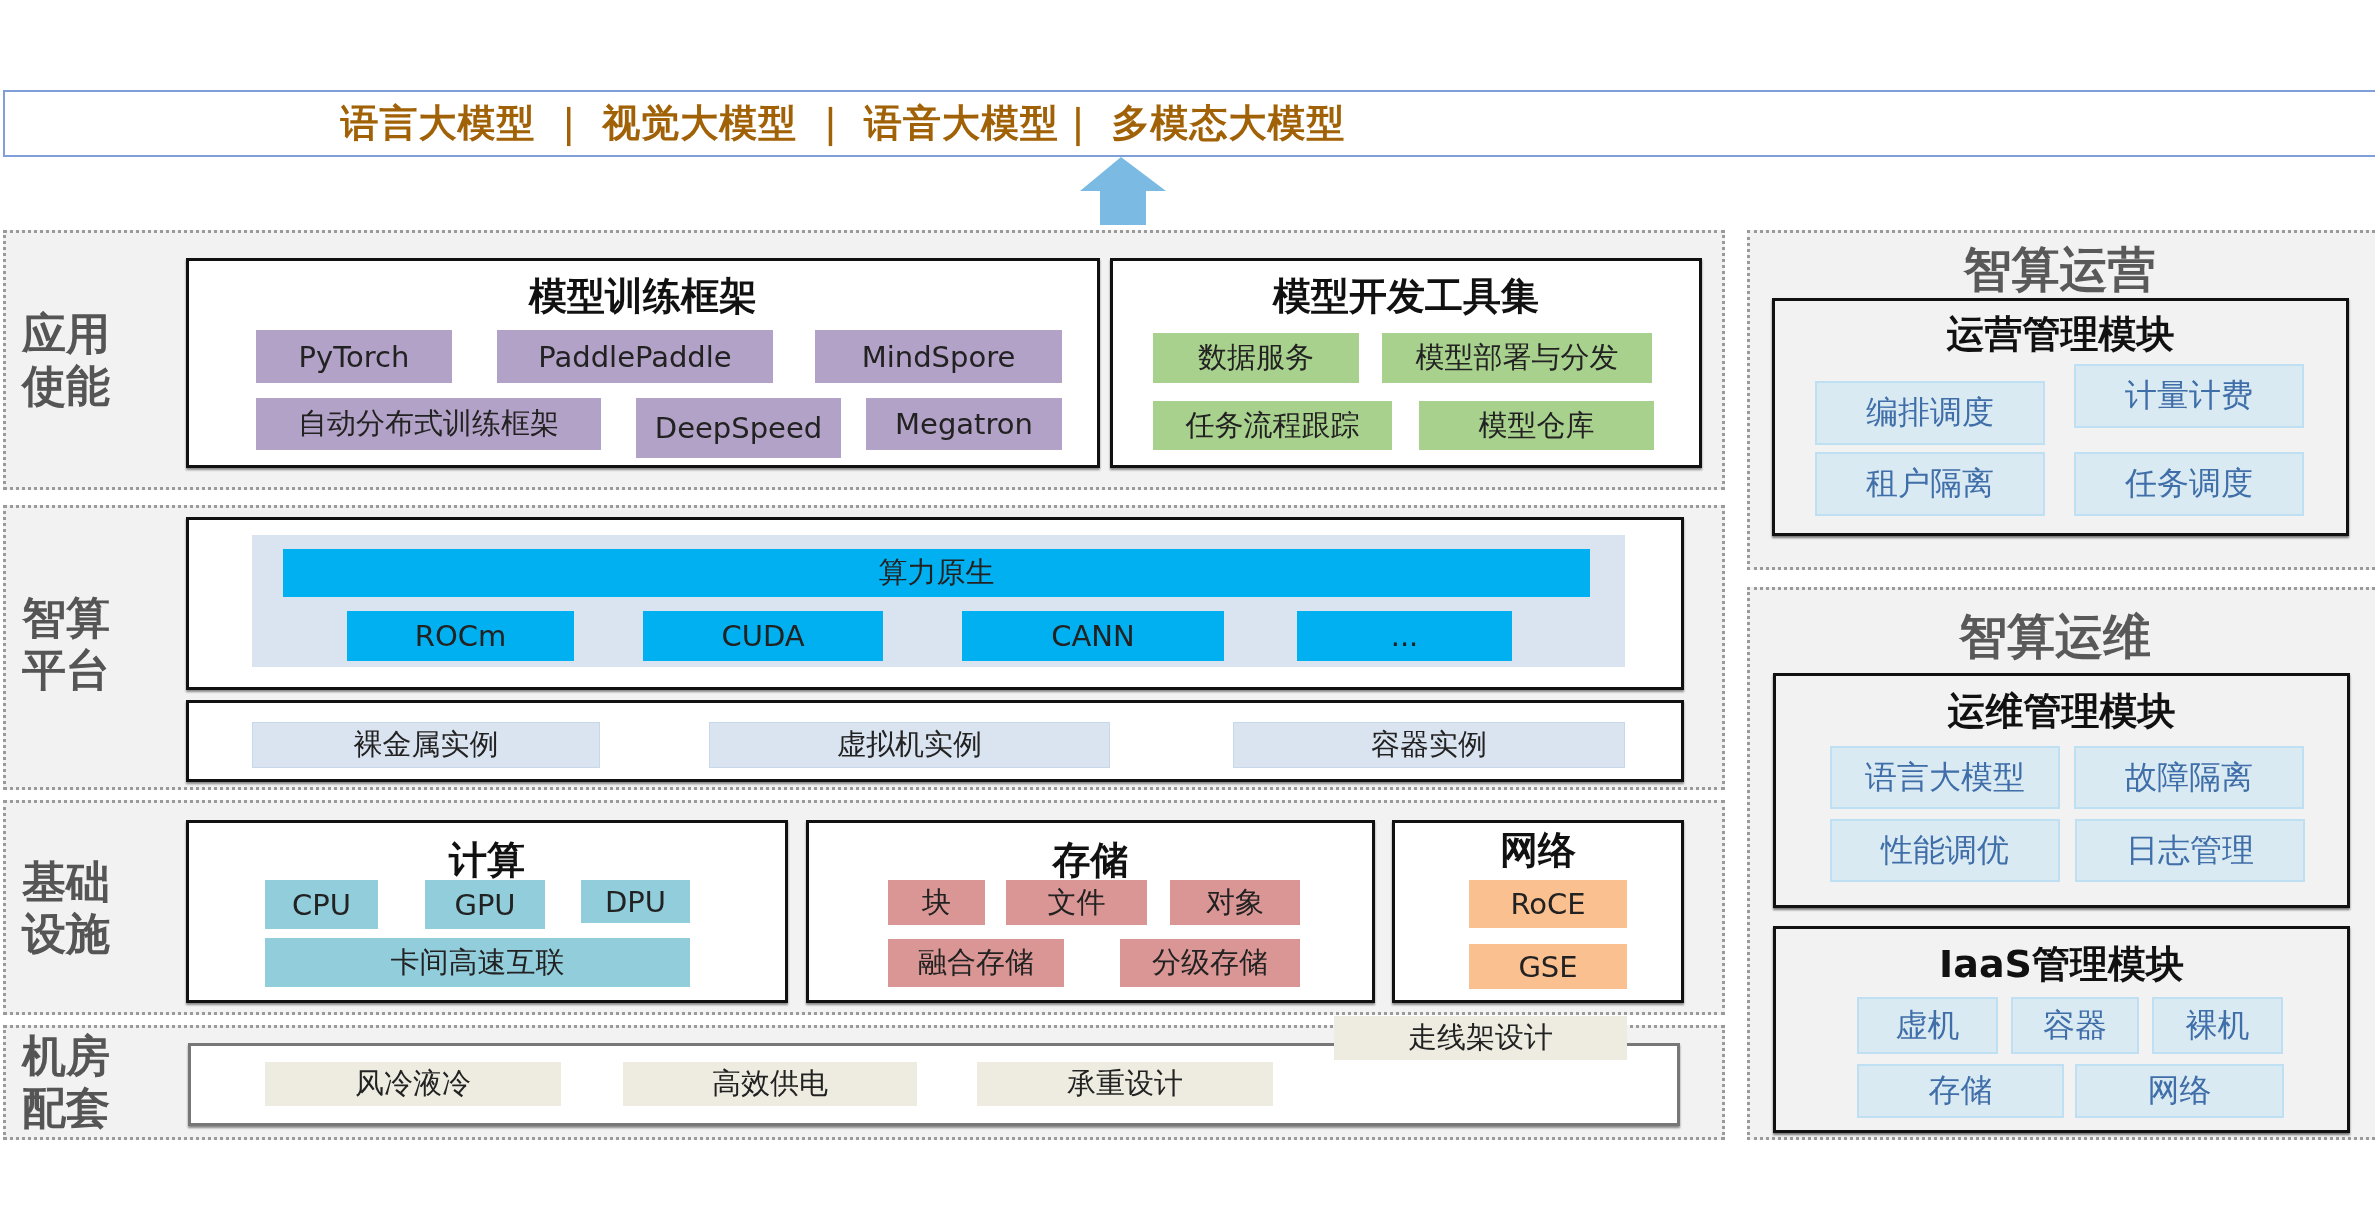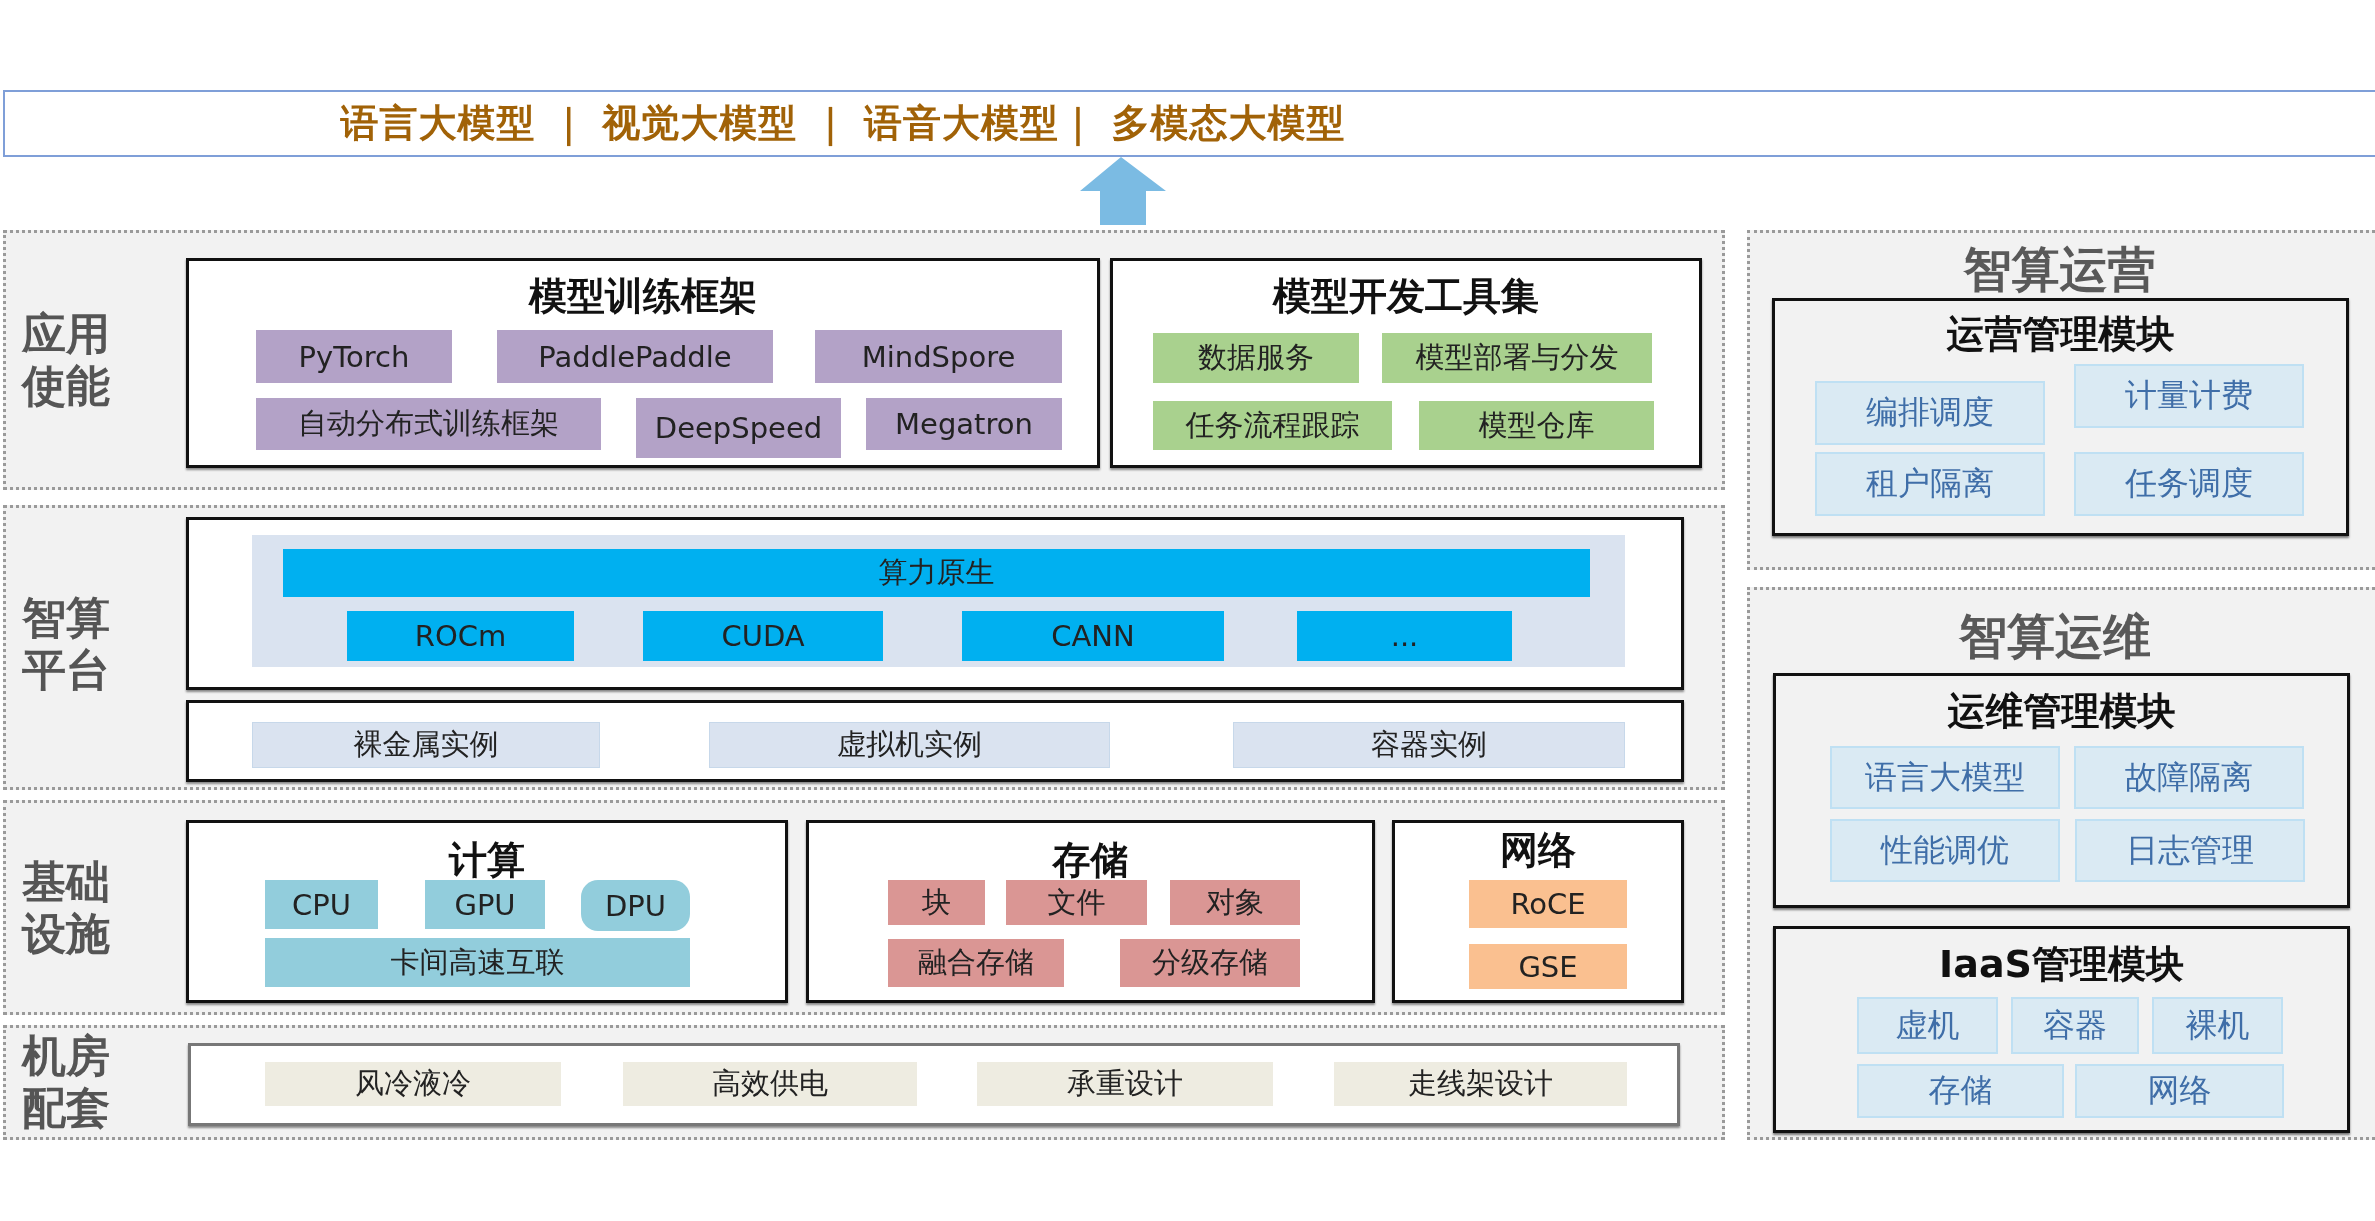--- a/index.html
+++ b/index.html
@@ -86,21 +86,21 @@
 <div class="abs side-label" style="left:22px;top:856px;">
   <div>基础</div>
   <div>设施</div>
 </div>
 
 <div class="abs box" style="left:186px;top:820px;width:602px;height:183px;">
   <div class="abs box-title" style="left:0;right:0;top:12px;">计算</div>
 </div>
 <div class="abs chip teal" style="left:265px;top:880px;width:113px;height:49px;">CPU</div>
 <div class="abs chip teal" style="left:425px;top:880px;width:120px;height:49px;">GPU</div>
-<div class="abs chip teal" style="left:581px;top:880px;width:109px;height:51px;border-radius:17px;">DPU</div>
+<div class="abs chip teal" style="left:581px;top:880px;width:109px;height:43px;">DPU</div>
 <div class="abs chip teal" style="left:265px;top:938px;width:425px;height:49px;">卡间高速互联</div>
 
 <div class="abs box" style="left:806px;top:820px;width:569px;height:183px;">
   <div class="abs box-title" style="left:0;right:0;top:12px;">存储</div>
 </div>
 <div class="abs chip pink" style="left:888px;top:880px;width:97px;height:45px;">块</div>
 <div class="abs chip pink" style="left:1006px;top:880px;width:141px;height:45px;">文件</div>
 <div class="abs chip pink" style="left:1170px;top:880px;width:130px;height:45px;">对象</div>
 <div class="abs chip pink" style="left:888px;top:939px;width:176px;height:48px;">融合存储</div>
 <div class="abs chip pink" style="left:1120px;top:939px;width:180px;height:48px;">分级存储</div>
@@ -113,21 +113,21 @@
 
 <div class="abs section" style="left:3px;top:1025px;width:1722px;height:115px;"></div>
 <div class="abs side-label" style="left:22px;top:1030px;">
   <div>机房</div>
   <div>配套</div>
 </div>
 <div class="abs box" style="left:188px;top:1043px;width:1492px;height:83px;border-color:#777;"></div>
 <div class="abs chip beige" style="left:265px;top:1062px;width:296px;height:44px;">风冷液冷</div>
 <div class="abs chip beige" style="left:623px;top:1062px;width:294px;height:44px;">高效供电</div>
 <div class="abs chip beige" style="left:977px;top:1062px;width:296px;height:44px;">承重设计</div>
-<div class="abs chip beige" style="left:1334px;top:1062px;width:293px;height:44px;font-family:Liberation Serif, serif;">走线架设计</div>
+<div class="abs chip beige" style="left:1334px;top:1016px;width:293px;height:44px;font-family:Liberation Serif, serif;">走线架设计</div>
 
 <div class="abs section" style="left:1747px;top:230px;width:640px;height:340px;"></div>
 <div class="abs right-title" style="left:1747px;width:625px;top:238px;">智算运营</div>
 <div class="abs mod" style="left:1772px;top:298px;width:577px;height:238px;">
   <div class="abs box-title" style="left:0;right:0;top:8px;">运营管理模块</div>
 </div>
 <div class="abs bluechip" style="left:1815px;top:364px;width:230px;height:64px;margin-top:17px;">编排调度</div>
 <div class="abs bluechip" style="left:2074px;top:364px;width:230px;height:64px;">计量计费</div>
 <div class="abs bluechip" style="left:1815px;top:452px;width:230px;height:64px;">租户隔离</div>
 <div class="abs bluechip" style="left:2074px;top:452px;width:230px;height:64px;">任务调度</div>

